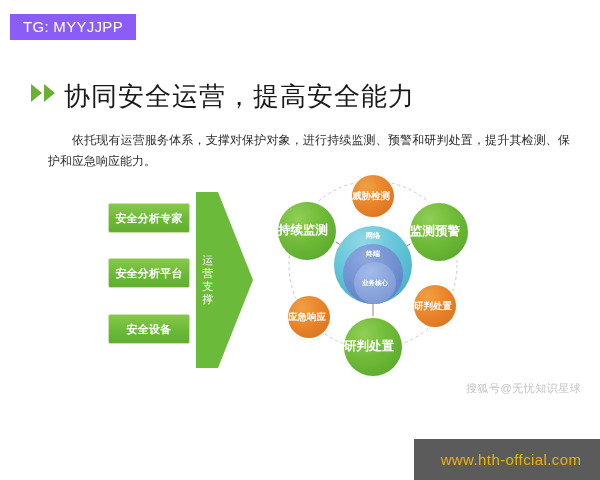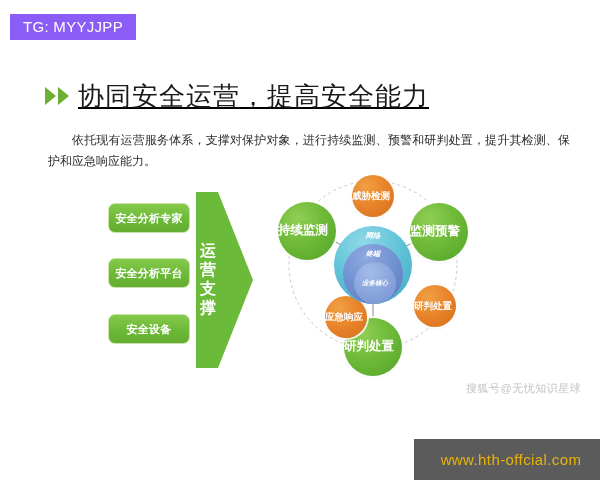--- a/index.html
+++ b/index.html
@@ -26,25 +26,24 @@
     font-size: 15px;
     letter-spacing: 0.3px;
     padding: 5px 13px 6px 13px;
     line-height: 1;
     white-space: nowrap;
   }
 
   
   #title-row {
     position: absolute;
-    left: 44px;
+    left: 30px;
     top: 82px;
     display: flex;
-    align-items: center;
-    text-decoration: underline;
+    align-items: flex-start;
   }
   #title-bullet {
     display: inline-block;
     width: 34px;
     height: 22px;
     position: relative;
     flex: 0 0 auto;
   }
   #title-bullet .tri {
     position: absolute;
@@ -79,21 +78,21 @@
     text-align: justify;
   }
 
   
   .green-box {
     position: absolute;
     width: 82px;
     height: 30px;
     background: linear-gradient(to bottom, #86c94a 0%, #6cb937 55%, #63ad31 100%);
     border: 1px solid #c8e3aa;
-    border-radius: 7px;
+    border-radius: 2px;
     box-sizing: border-box;
     color: #ffffff;
     font-size: 11px;
     font-weight: bold;
     display: flex;
     align-items: center;
     justify-content: center;
     letter-spacing: 0.2px;
     white-space: nowrap;
   }
@@ -113,22 +112,22 @@
     position: absolute;
     inset: 0;
   }
   #arrow-label {
     position: absolute;
     left: 8px;
     top: 50%;
     transform: translateY(-50%);
     width: 16px;
     color: #ffffff;
-    font-size: 16px;
-    font-weight: bold;
+    font-size: 11px;
+    font-weight: normal;
     line-height: 1.18;
     text-align: center;
     letter-spacing: 0.5px;
   }
 
   
   #diagram {
     position: absolute;
     left: 252px;
     top: 178px;
@@ -161,21 +160,20 @@
   .node.small { width: 42px; height: 42px; font-size: 9.5px; }
   .node span { display: block; width: 100%; }
 
   
   #center-stack {
     position: absolute;
     left: 82px;
     top: 48px;
     width: 78px;
     height: 78px;
-    font-style: italic;
   }
   .ring {
     position: absolute;
     border-radius: 50%;
     display: flex;
     justify-content: center;
     color: #ffffff;
     font-weight: bold;
     box-sizing: border-box;
   }
@@ -276,21 +274,21 @@
   </div>
 
   <div class="node orange small" style="left:162px; top:107px;">
     <span>研判处置</span>
   </div>
 
   <div class="node green big" style="left:92px; top:140px;">
     <span>研判处置</span>
   </div>
 
-  <div class="node orange small" style="left:36px; top:118px;margin-left:37px;">
+  <div class="node orange small" style="left:36px; top:118px;">
     <span>应急响应</span>
   </div>
 
   <div class="node green big" style="left:26px; top:24px;">
     <span>持续监测</span>
   </div>
 
   <div id="center-stack">
     <div class="ring" id="ring-outer">
       <span>网络</span>

